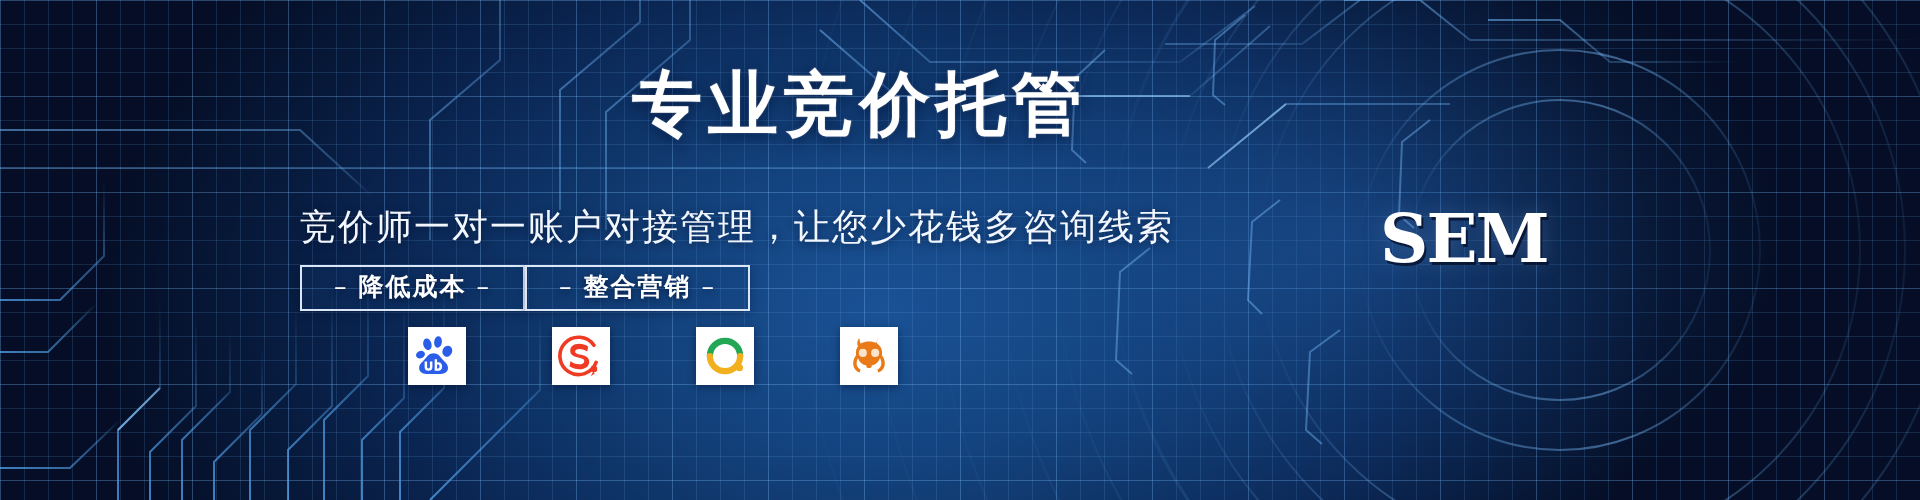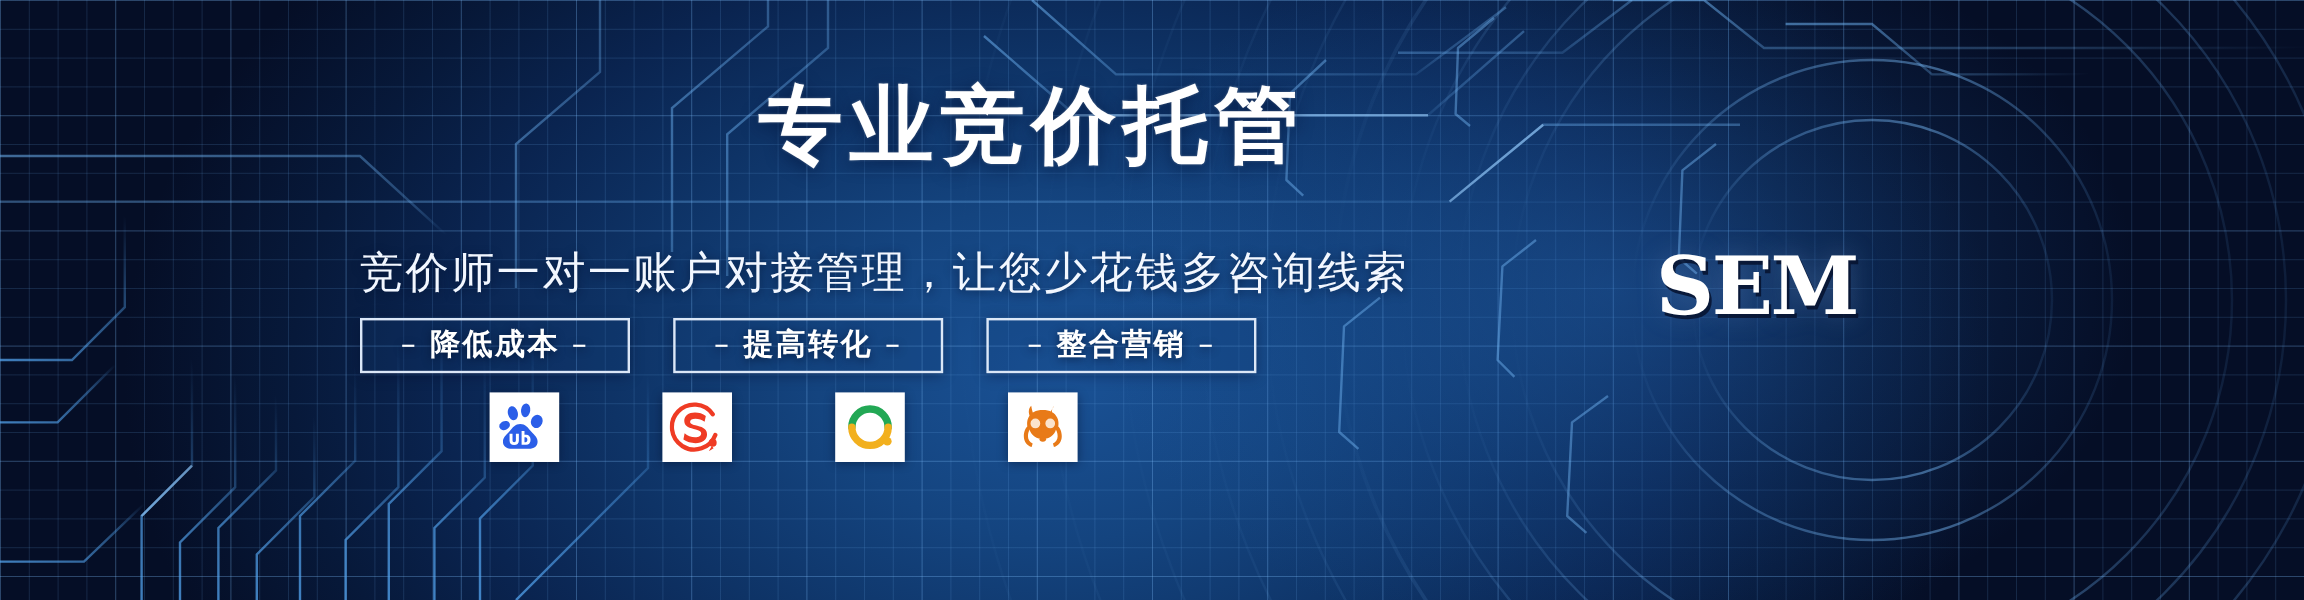--- a/index.html
+++ b/index.html
@@ -55,21 +55,21 @@
   .subtitle{
     position:absolute; left:300px; top:203px; width:1120px; text-align:left;
     font-size:36px; font-weight:400; letter-spacing:2px; color:#f2f7ff;
     font-family:"DejaVu Sans","Liberation Sans",sans-serif;
     text-shadow:0 2px 8px rgba(0,15,45,.7);
     white-space:nowrap;
   }
 
   .badges{
     position:absolute; left:300px; top:265px;
-    display:flex; gap:36px; align-items:center;
+    display:flex; align-items:center;
   }
   .badge{
     border:2px solid #dbe7f7; color:#ffffff;
     font-size:25px; font-weight:700; letter-spacing:2px;
     font-family:"DejaVu Sans","Liberation Sans",sans-serif;
     padding:7px 22px 9px; line-height:1.05; white-space:nowrap;
     background:rgba(17,62,122,.22);
     text-shadow:0 2px 7px rgba(0,15,45,.7);
     box-shadow:0 2px 10px rgba(0,12,40,.35);
   }
@@ -187,23 +187,20 @@
 
     <div class="title">专业竞价托管</div>
 
     <div class="subtitle">竞价师一对一账户对接管理，让您少花钱多咨询线索</div>
 
     <div class="badges">
       <div class="badge">
         <span class="dash">–</span><span>降低成本</span><span class="dash">–</span>
       </div>
       <div class="badge">
-        <span class="dash">–</span><span>提高转化</span><span class="dash">–</span>
-      </div>
-      <div class="badge">
         <span class="dash">–</span><span>整合营销</span><span class="dash">–</span>
       </div>
     </div>
 
     <div class="logos">
 
       <div class="logo-tile">
         <svg width="44" height="44" viewBox="0 0 64 64">
           <g fill="#2b5ee8">
             <ellipse cx="18" cy="15" rx="6" ry="8.6" transform="rotate(-14 18 15)"></ellipse>

